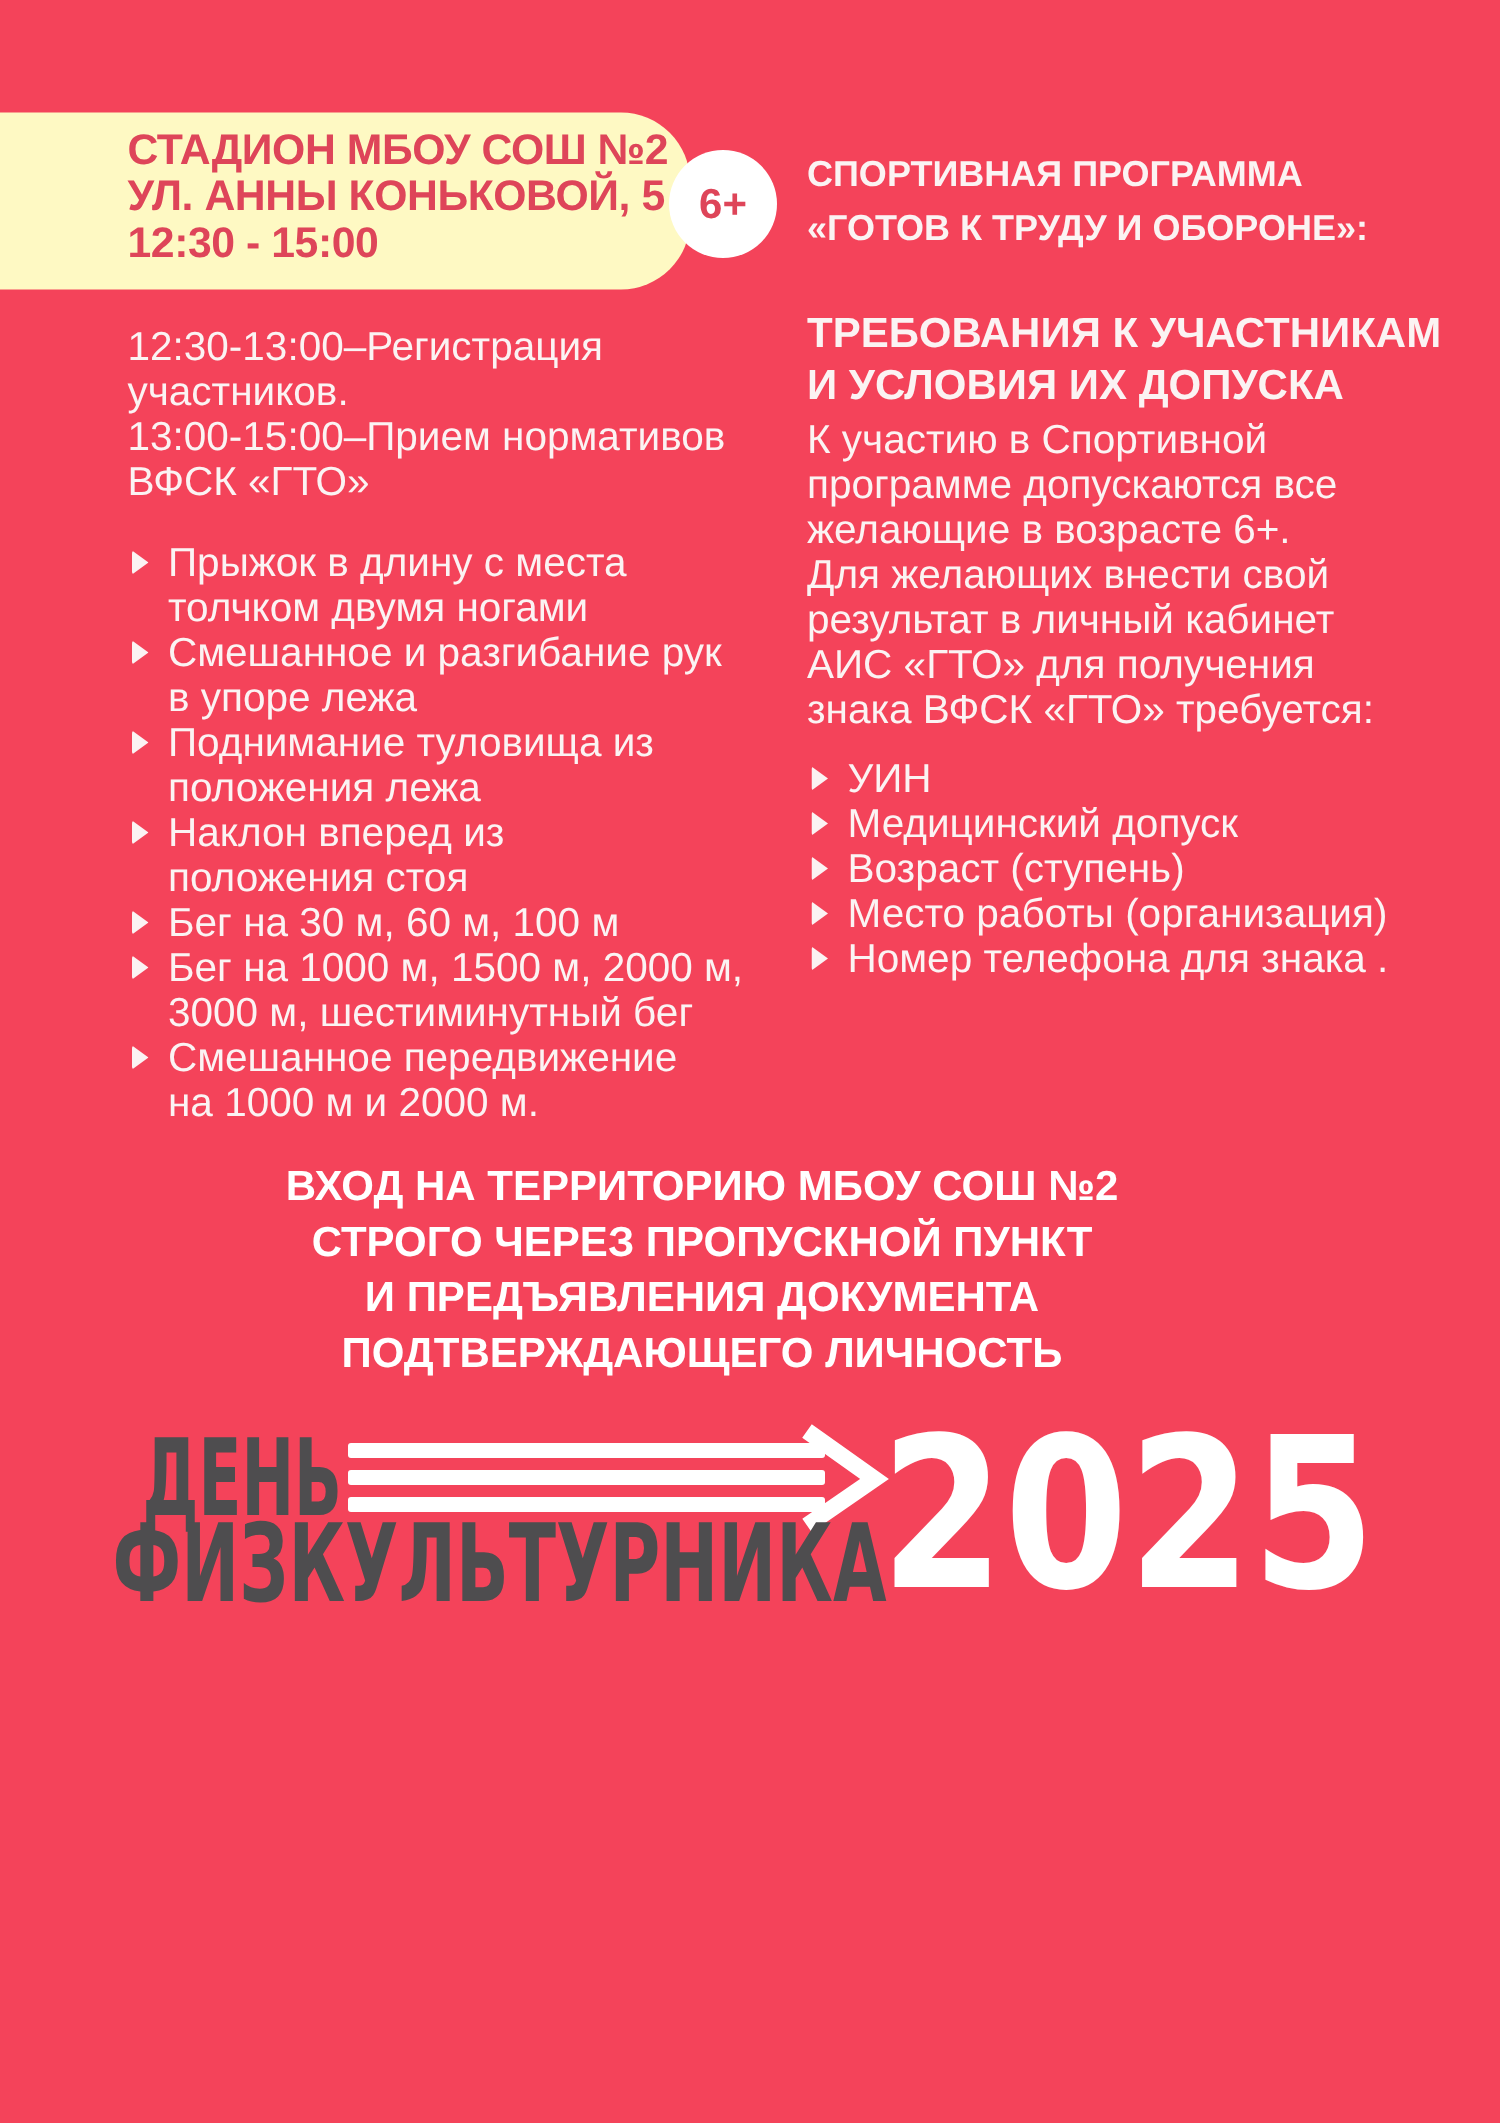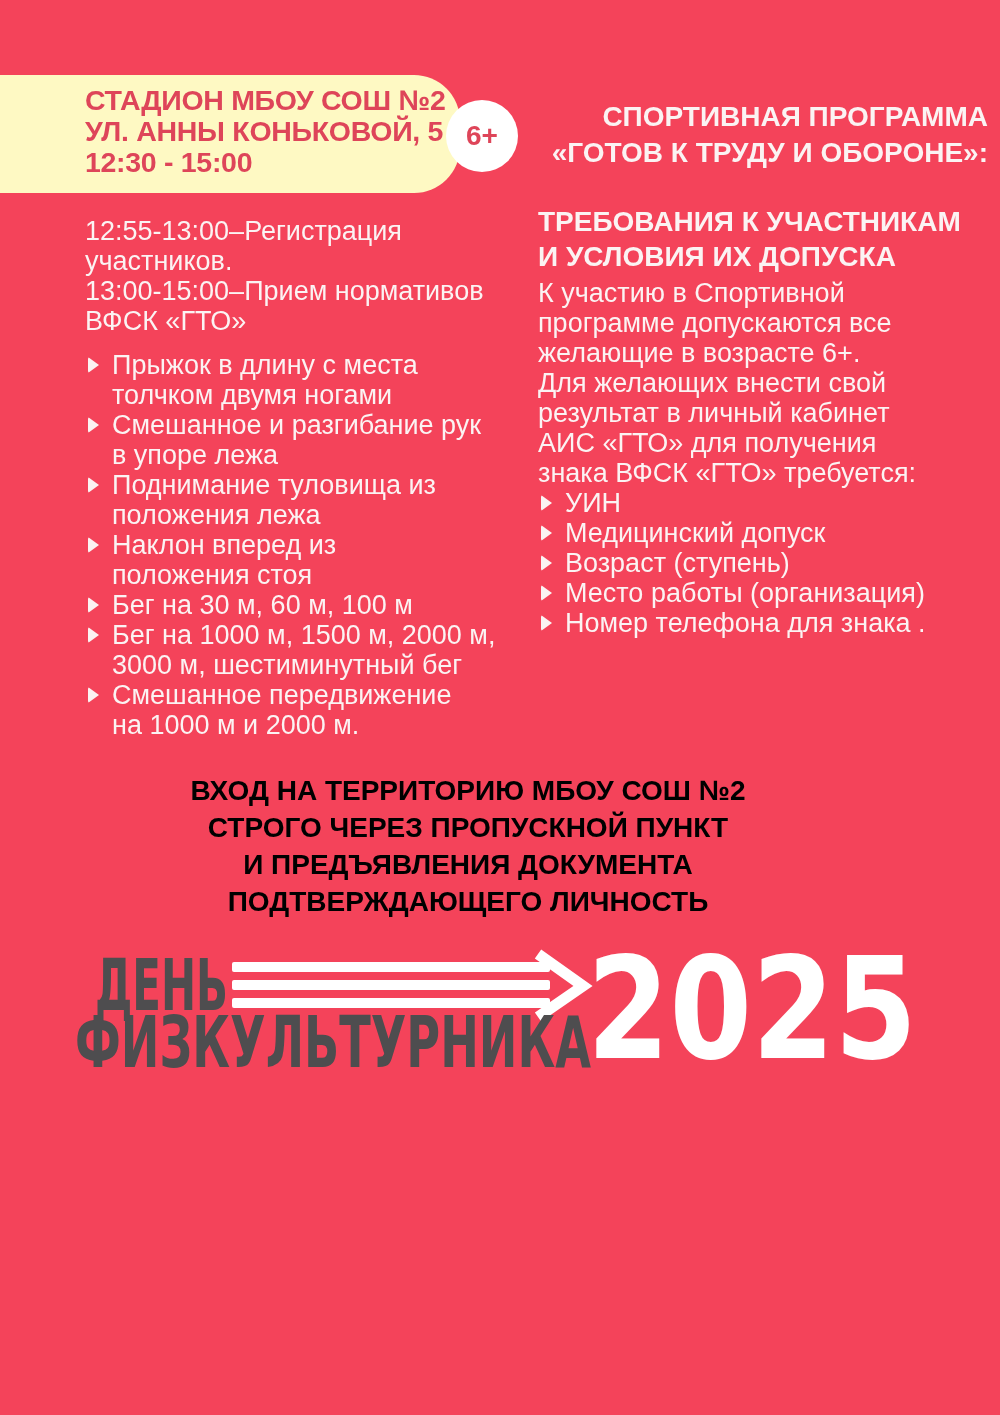--- a/index.html
+++ b/index.html
@@ -35,51 +35,51 @@
     display:flex;align-items:center;justify-content:center;
     font-size:28px;font-weight:bold;color:var(--box-red);
   }
   
   .col-left{position:absolute;left:85px;top:216px;width:450px;}
   .col-right{position:absolute;left:538px;top:99px;width:450px;}
   .schedule{
     font-size:27px;line-height:30px;white-space:pre;
   }
   .col-title{
-    font-size:28px;font-weight:bold;line-height:36px;white-space:pre;text-align:right;
+    font-size:24px;font-weight:bold;line-height:36px;white-space:pre;
   }
   .col-subtitle{
     font-size:28px;font-weight:bold;line-height:35px;white-space:pre;
     margin-top:33px;
   }
   .col-paragraph{
     font-size:27px;line-height:30px;white-space:pre;margin-top:4px;
   }
   ul.bullet-list{list-style:none;}
-  .col-left ul.bullet-list{margin-top:14px;}
-  .col-right ul.bullet-list{margin-top:0;}
+  .col-left ul.bullet-list{margin-top:24px;}
+  .col-right ul.bullet-list{margin-top:16px;}
   ul.bullet-list li{
     display:flex;align-items:flex-start;
     font-size:27px;line-height:30px;
   }
   ul.bullet-list li .li-text{white-space:pre;}
   .tri{
     flex:0 0 auto;width:0;height:0;margin:7px 13px 0 3px;
     border-top:8px solid transparent;
     border-bottom:8px solid transparent;
     border-left:11px solid var(--white-text);
     border-radius:2px;
   }
   
   .notice{
     position:absolute;left:0;top:772px;width:936px;
     text-align:center;
     font-size:28px;font-weight:bold;line-height:37px;
     white-space:pre;
-    color:#000000;
+    color:#ffffff;
   }
   
   .logo{position:absolute;left:60px;top:945px;}
   .logo text{font-family:"DejaVu Sans","Liberation Sans",sans-serif;font-weight:bold;}
   .logo .logo-word{fill:var(--logo-gray);}
   .logo .logo-year{fill:#ffffff;}
   .logo .stripe{fill:#ffffff;}
   .logo .arrow{stroke:#ffffff;stroke-width:11;fill:none;}
 </style>
 </head>
@@ -88,21 +88,21 @@
 <div class="venue-box">
   <div class="venue-text">СТАДИОН МБОУ СОШ №2
 УЛ. АННЫ КОНЬКОВОЙ, 5
 12:30 - 15:00</div>
 </div>
 <div class="age-badge">
   <span>6+</span>
 </div>
 
 <div class="col-left">
-  <div class="schedule">12:55-13:00–Регистрация
+  <div class="schedule">12:30-13:00–Регистрация
 участников.
 13:00-15:00–Прием нормативов
 ВФСК «ГТО»</div>
   <ul class="bullet-list">
     <li>
         <span class="tri"></span>
         <span class="li-text">Прыжок в длину с места
 толчком двумя ногами</span>
       </li>
     <li>

